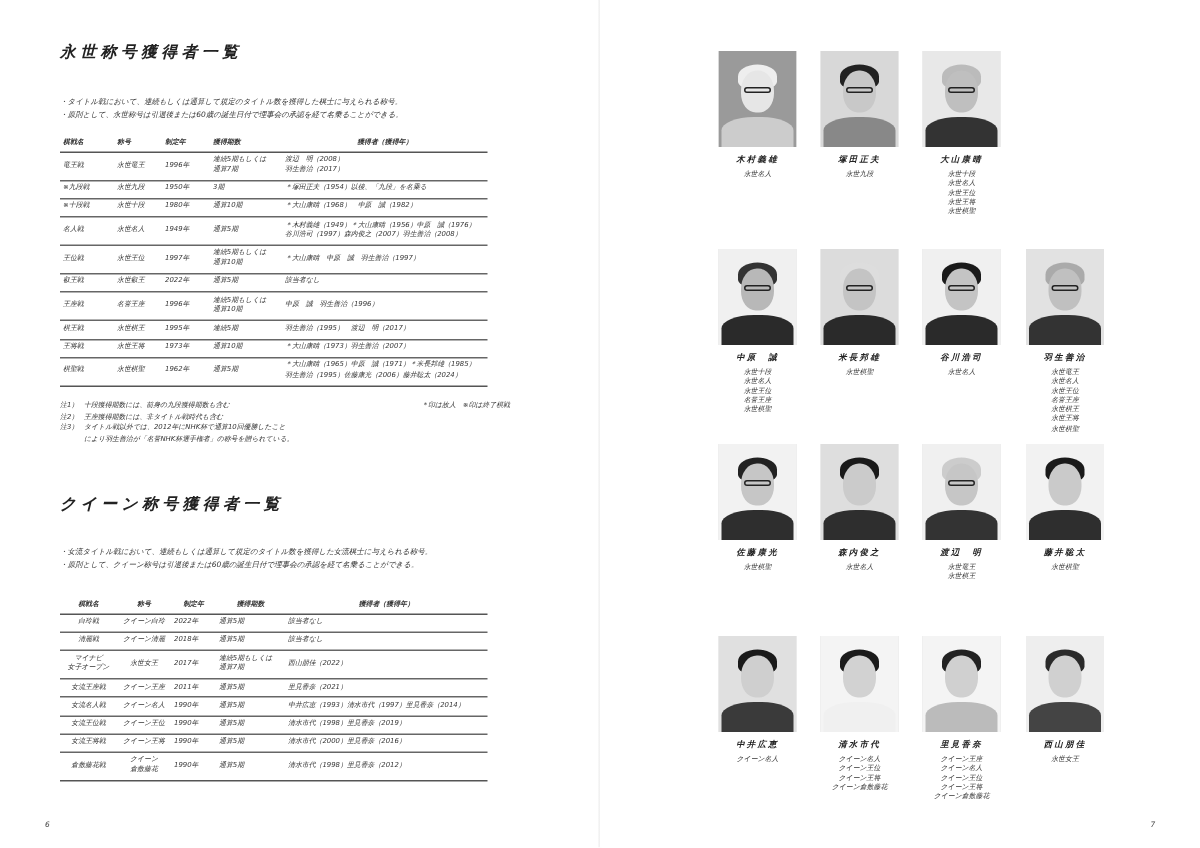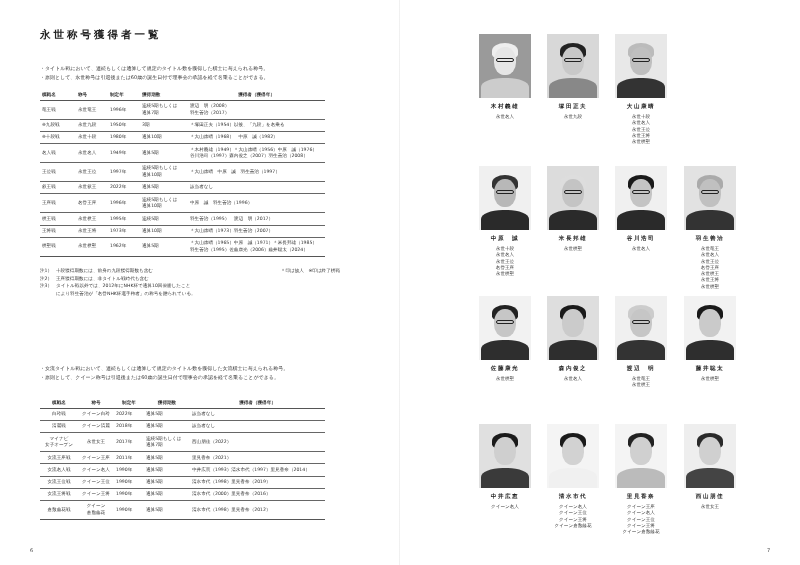--- a/index.html
+++ b/index.html
@@ -1,19 +1,19 @@
 <!DOCTYPE html>
 <html><head>
 <meta charset="utf-8">
 <style>
   * { box-sizing: border-box; margin: 0; padding: 0; }
   html, body { width: 800px; height: 565px; background: #fff; overflow: hidden; }
   body { font-family: "DejaVu Sans", sans-serif; color: #222; position: relative; }
 
-  .page { position: absolute; top: 0; height: 565px; background: #fff; }
+  .page { position: absolute; top: 0; height: 565px; background: #fff; font-style: italic; }
   .page-left { left: 0; width: 400px; }
   .page-right { left: 400px; width: 400px; }
   .spine { position: absolute; left: 399px; top: 0; width: 2px; height: 565px; background: linear-gradient(90deg,#eee,#f8f8f8); }
 
   .section-title { position: absolute; left: 40px; font-size: 10.5px; font-weight: bold; letter-spacing: 3px; color: #222; }
   .notes-intro { position: absolute; left: 40px; font-size: 5px; line-height: 9px; color: #333; }
 
   table.award { position: absolute; left: 40px; width: 285px; border-collapse: collapse; font-size: 4.6px; color: #333; }
   table.award th { font-weight: bold; text-align: left; padding: 2px 2px 3px; border-bottom: 1.2px solid #555; white-space: nowrap; }
   table.award td { padding: 2.2px 2px; border-bottom: 1.2px solid #666; vertical-align: middle; line-height: 6.8px; }
@@ -142,20 +142,21 @@
           <span class="k">注2）</span>
           <span>王座獲得期数には、非タイトル戦時代も含む</span>
         </div>
         <div class="note">
           <span class="k">注3）</span>
           <span>タイトル戦以外では、2012年にNHK杯で通算10回優勝したこと<br>により羽生善治が「名誉NHK杯選手権者」の称号を贈られている。</span>
         </div>
       </div>
   </div>
 
+  <div class="section-title" style="top:329px;">クイーン称号獲得者一覧</div>
   <div class="notes-intro" style="top:364px;">
     <div>・女流タイトル戦において、連続もしくは通算して規定のタイトル数を獲得した女流棋士に与えられる称号。</div>
     <div>・原則として、クイーン称号は引退後または60歳の誕生日付で理事会の承認を経て名乗ることができる。</div>
   </div>
 
   <table class="award" style="top:398px;">
     <thead>
       <tr>
         <th class="c" style="width:38px;">棋戦名</th>
         <th class="c" style="width:36px;">称号</th>

